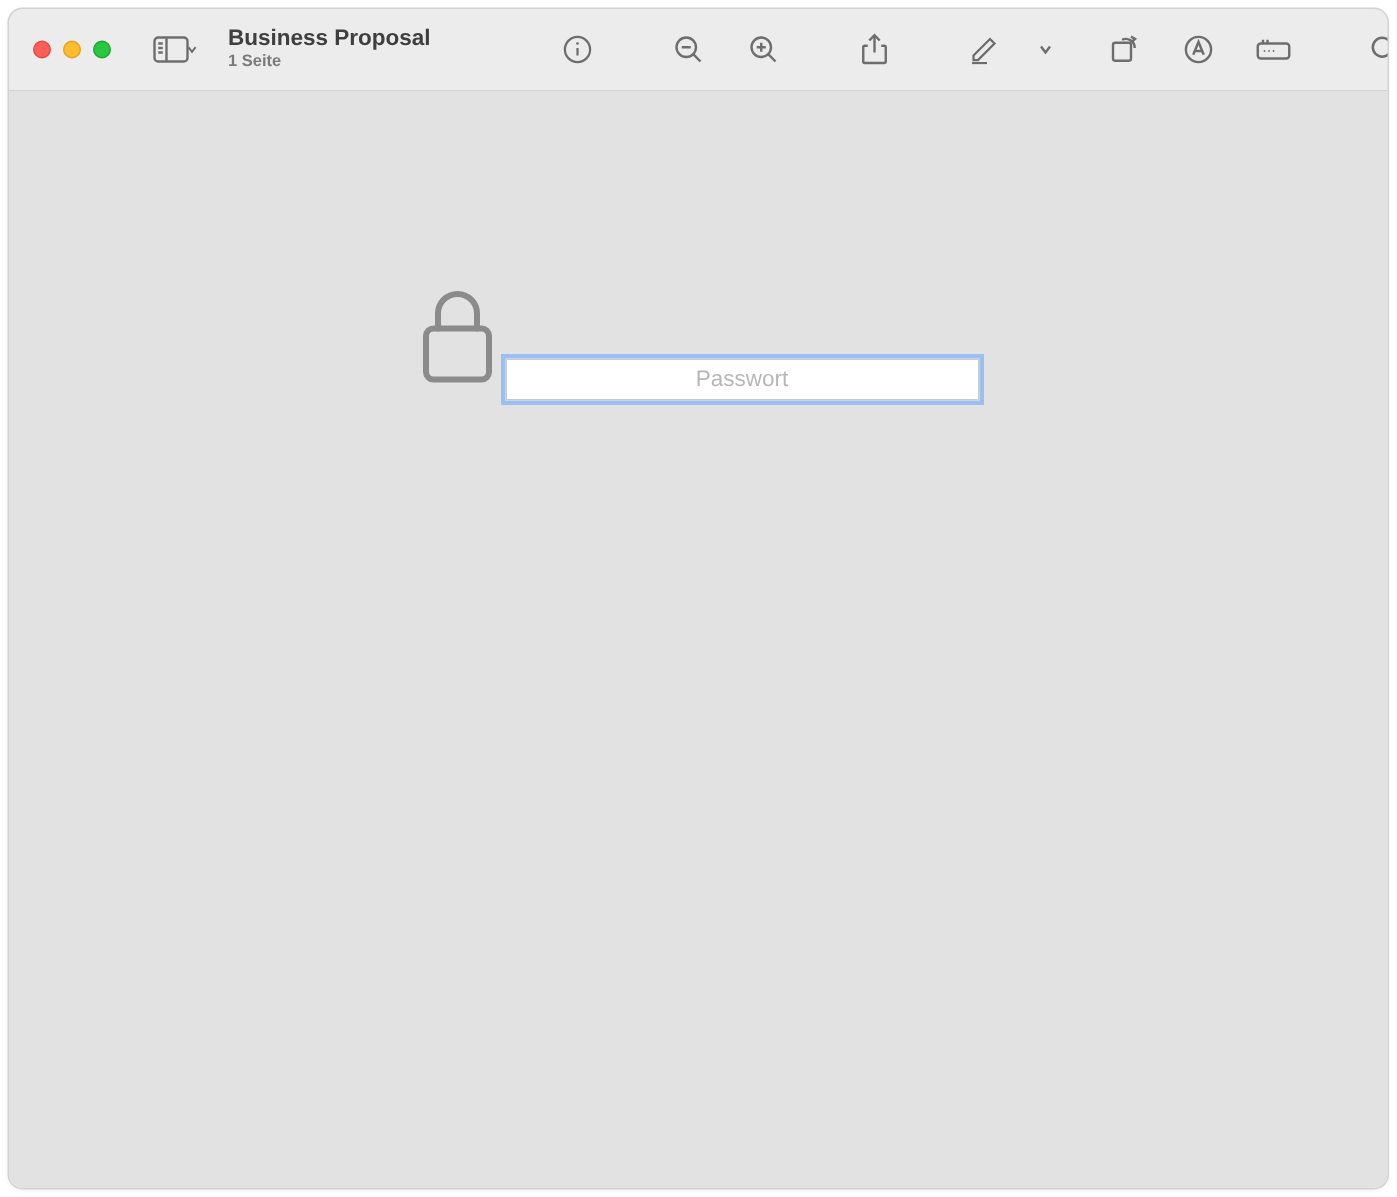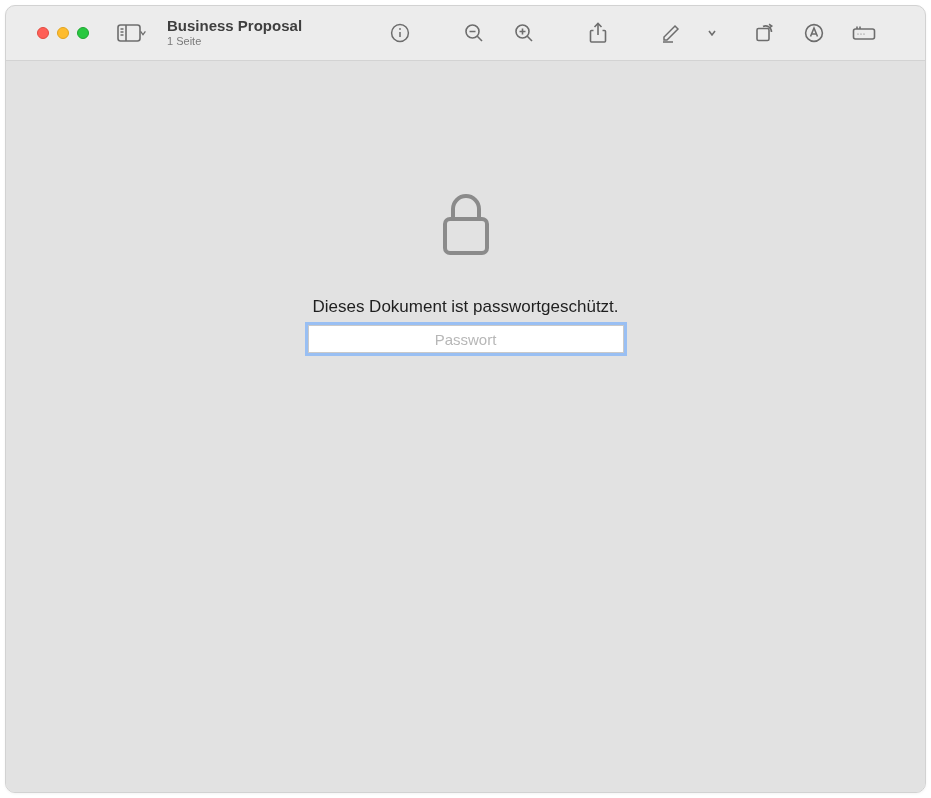--- a/index.html
+++ b/index.html
@@ -22,21 +22,21 @@
     box-shadow: 0 1px 3px rgba(0,0,0,0.05);
     overflow: hidden;
     box-sizing: border-box;
   }
 
   
   .toolbar {
     display: flex;
     align-items: center;
     height: 54px;
-    padding: 0 10px 0 31px;
+    padding: 0 10px 0 16px;
     border-bottom: 1px solid #d3d3d3;
     gap: 8px;
     white-space: nowrap;
   }
   .traffic-lights {
     display: flex;
     align-items: center;
     gap: 8px;
     margin-right: 14px;
   }
@@ -76,20 +76,21 @@
   .title-block .title {
     font-size: 15px;
     font-weight: 700;
     color: #3f3f3f;
     line-height: 1.1;
   }
   .title-block .subtitle {
     font-size: 11px;
     color: #7a7a7a;
     line-height: 1.2;
+    font-weight: bold;
   }
 
   .toolbar-spacer { flex: 0 0 16px; }
 
   .tb-sep {
     width: 1px;
     height: 22px;
     background: #d6d6d6;
     margin: 0 2px;
   }
@@ -268,19 +269,18 @@
   <div class="content">
     <div class="lock-panel">
 
       <span class="lock-icon">
         <svg width="54" height="66" viewBox="0 0 54 66" fill="none" stroke="#8b8b8b" stroke-width="4" stroke-linecap="round">
           <rect x="6" y="28" width="42" height="34" rx="5"></rect>
           <path d="M14 28 V18 a13 13 0 0 1 26 0 V28"></path>
         </svg>
       </span>
 
-      <div class="msg-main">Dieses Dokument ist passwortgeschützt.</div>
 
       <input type="password" class="pw-field" placeholder="Passwort" style="">
     </div>
   </div>
 
 </div>
 
 </body></html>

